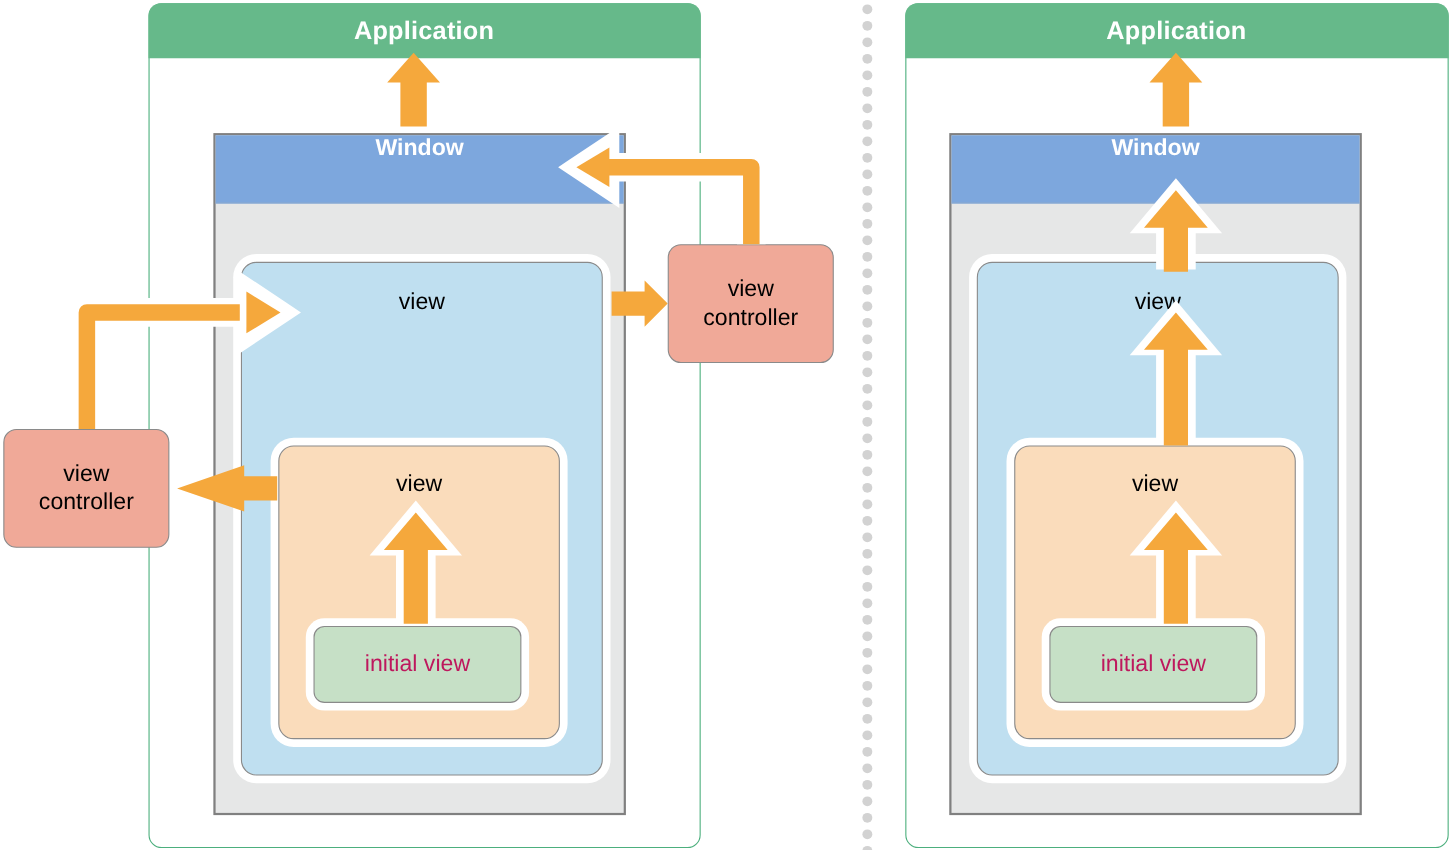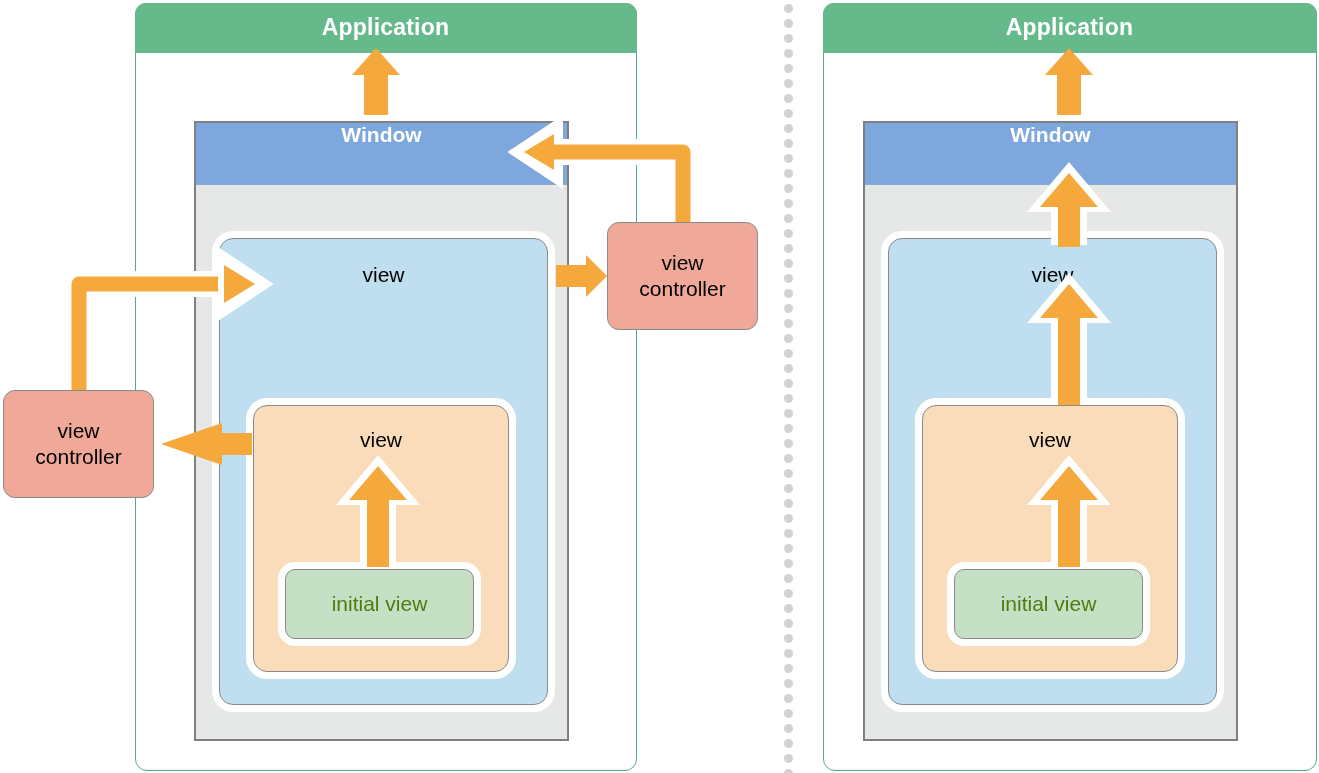--- a/index.html
+++ b/index.html
@@ -97,21 +97,21 @@
     border: 1.5px solid #8a8a8a;
     border-radius: 10px;
     box-shadow: 0 0 0 7px #ffffff;
     display: flex;
     align-items: center;
     justify-content: center;
     box-sizing: border-box;
   }
   .initial-view-label {
     font-size: 21px;
-    color: #4d7c0f;
+    color: #be185d;
   }
 
   
   .view-controller {
     position: absolute;
     background: #f0a998;
     border: 1.5px solid #8a8a8a;
     border-radius: 12px;
     display: flex;
     flex-direction: column;

